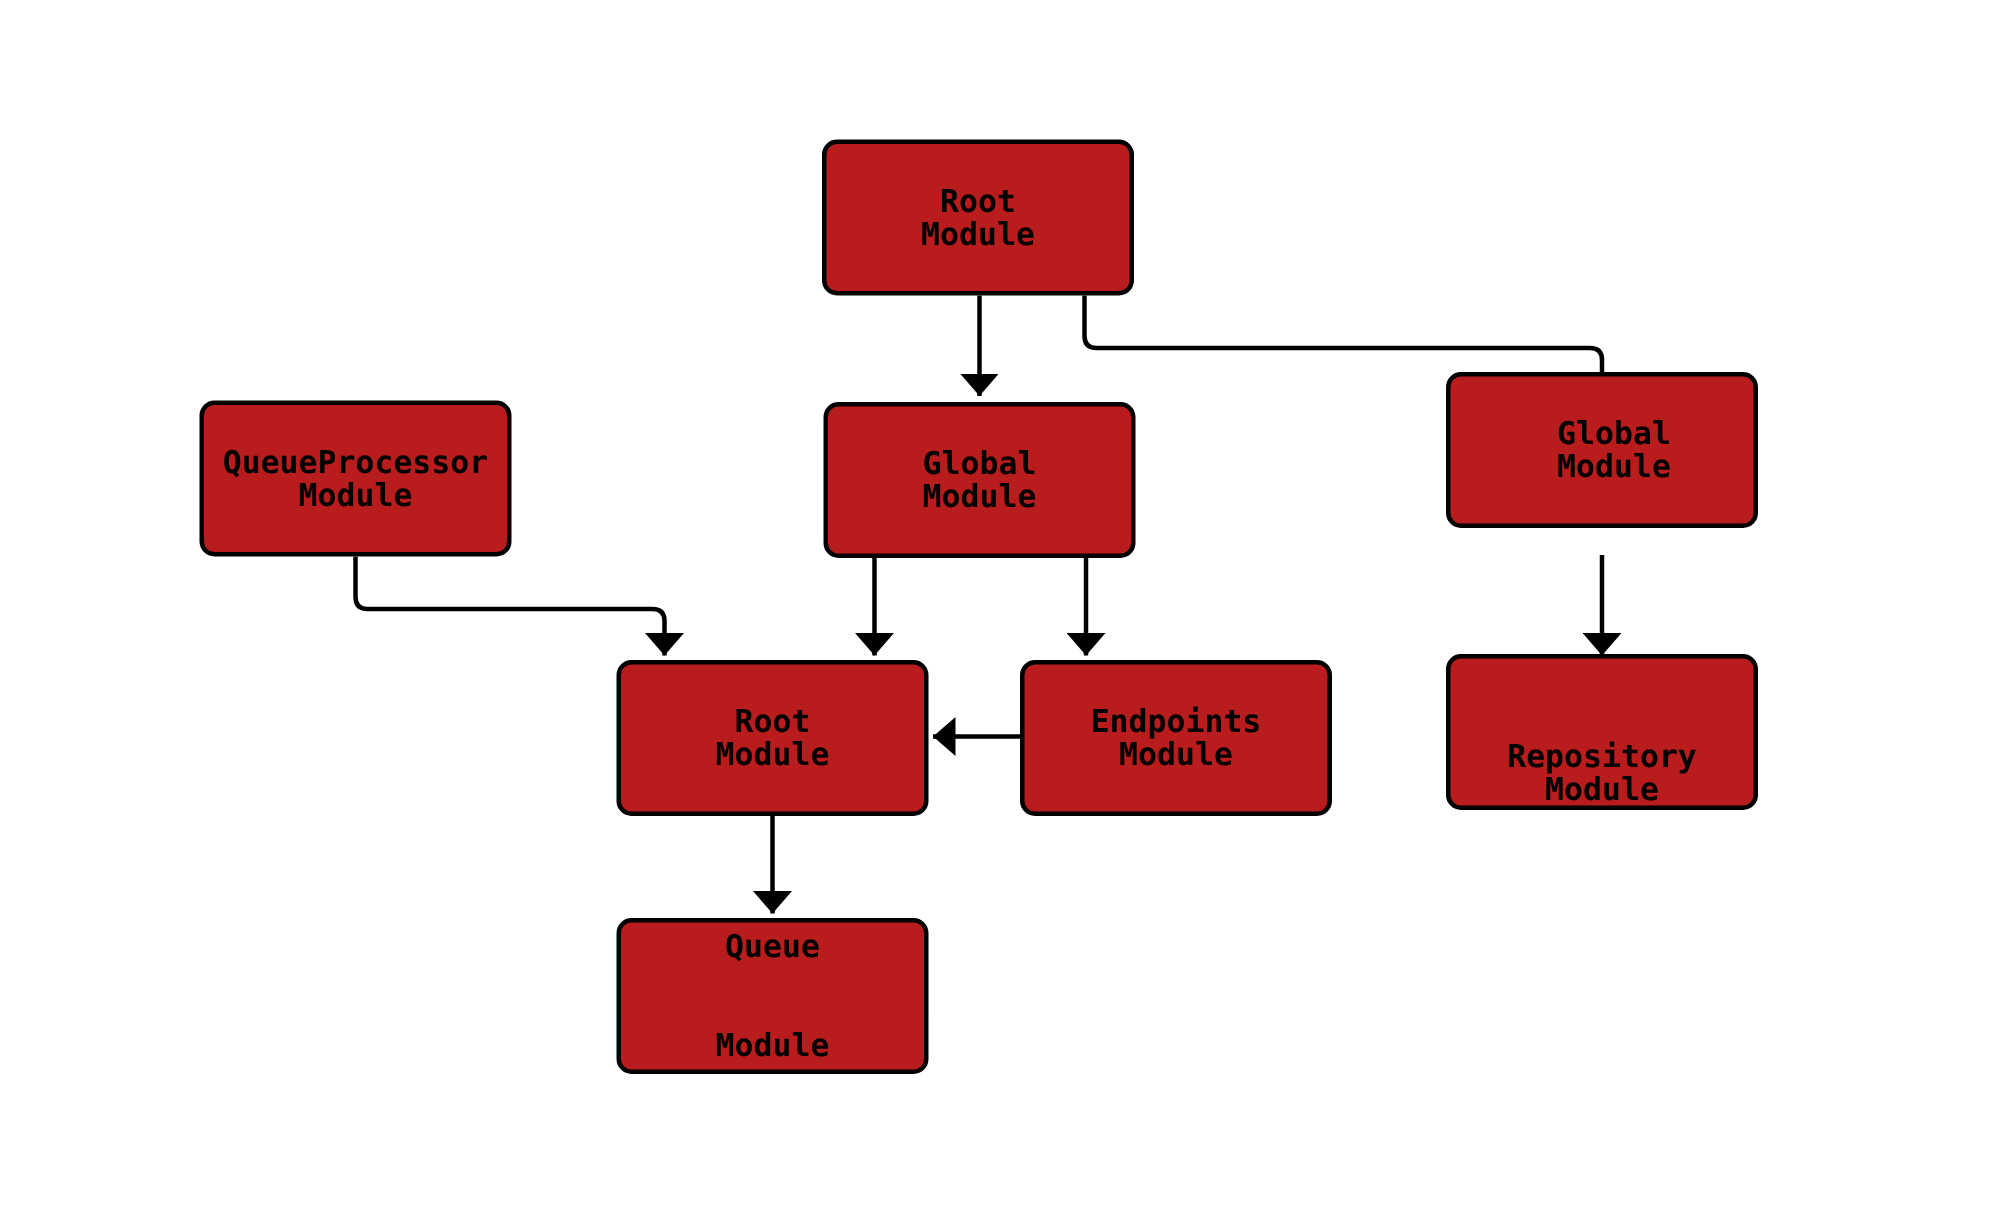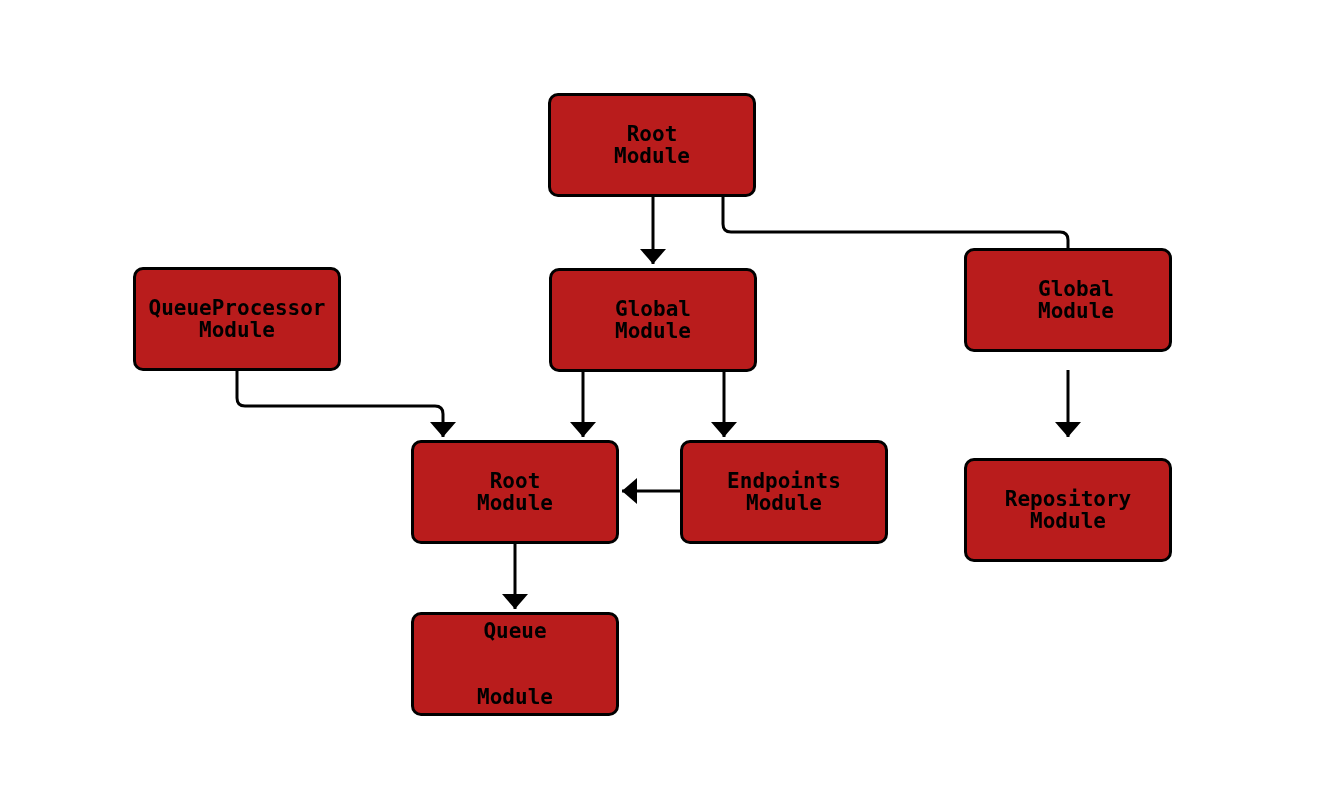--- a/index.html
+++ b/index.html
@@ -96,21 +96,21 @@
   <div class="node" style="left:411px; top:440px;">
     <span>Root</span>
     <span>Module</span>
   </div>
 
   <div class="node" style="left:680px; top:440px;">
     <span>Endpoints</span>
     <span>Module</span>
   </div>
 
-  <div class="node" style="left:964px; top:458px;">
+  <div class="node" style="left:964px; top:436px;justify-content:flex-end;">
     <span>Repository</span>
     <span>Module</span>
   </div>
 
   <div class="node" style="left:411px; top:612px;gap:44px;">
     <span>Queue</span>
     <span>Module</span>
   </div>
 
 </div>

